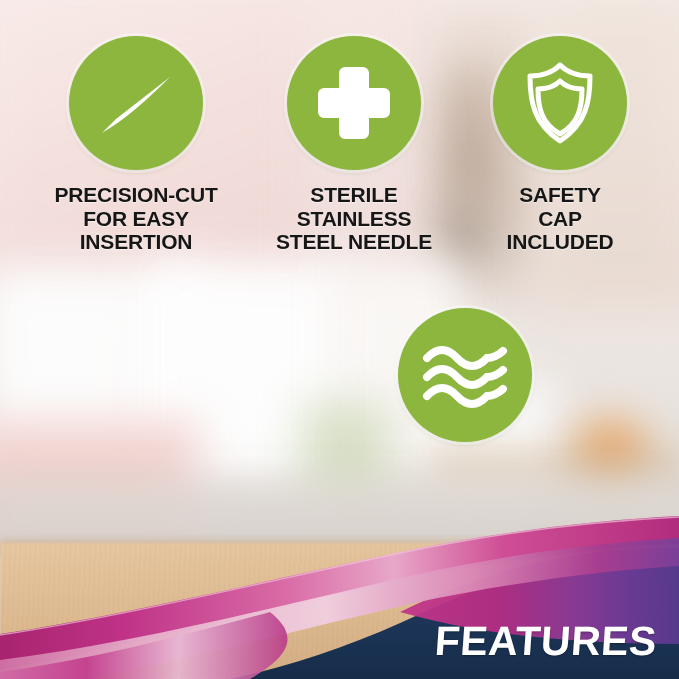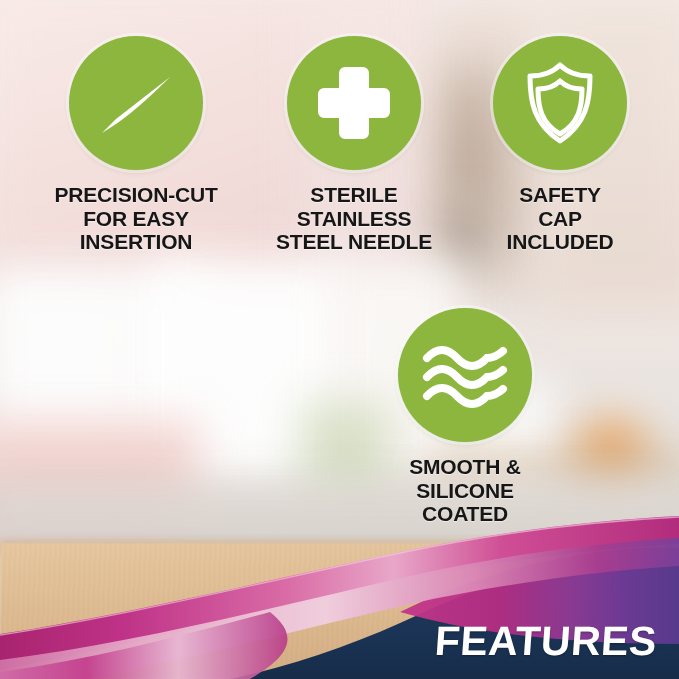--- a/index.html
+++ b/index.html
@@ -287,23 +287,20 @@
     <div class="feature f5">
       <div class="circle">
         <svg width="100" height="100" viewBox="0 0 100 100">
           <g fill="none" stroke="#ffffff" stroke-width="8" stroke-linecap="round">
             <path d="M12 33 Q27 17 42 33 T72 33 Q80 33 88 26"></path>
             <path d="M12 52 Q27 36 42 52 T72 52 Q80 52 88 45"></path>
             <path d="M12 71 Q27 55 42 71 T72 71 Q80 71 88 64"></path>
           </g>
         </svg>
       </div>
-      <div class="caption">SMOOTH &amp;
-SILICONE
-COATED</div>
     </div>
 
   </div>
 
   <div class="banner">
     <svg viewBox="0 0 679 175" preserveAspectRatio="none">
       <defs>
         <linearGradient id="gMagentaTop" x1="0" y1="0" x2="1" y2="0">
           <stop offset="0%" stop-color="#a8246f"></stop>
           <stop offset="18%" stop-color="#bf3287"></stop>

